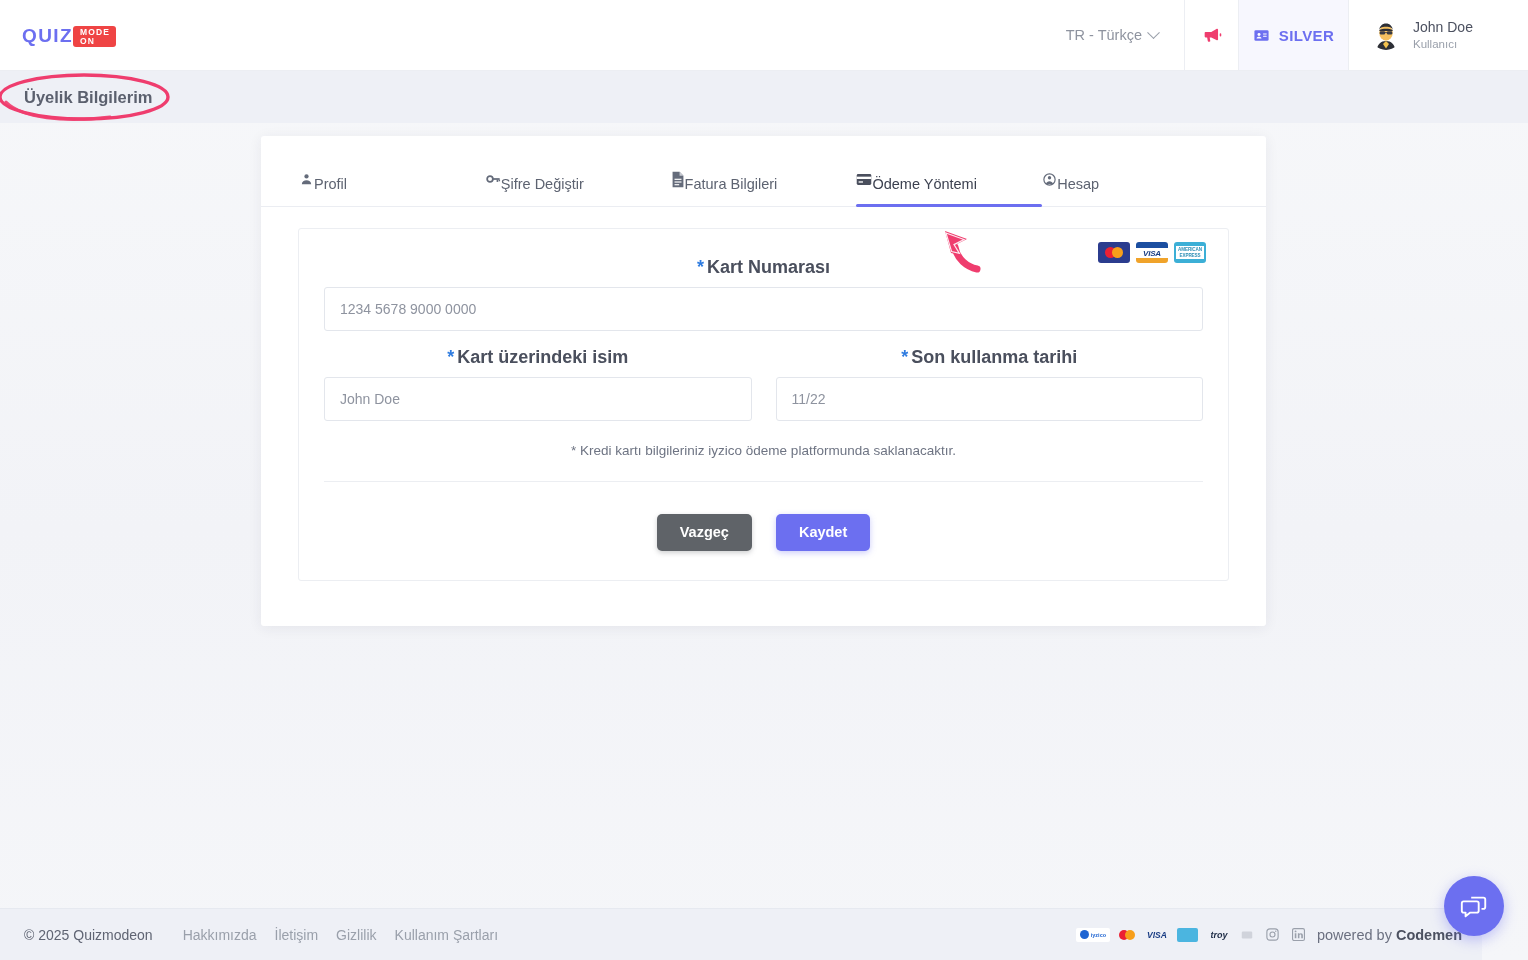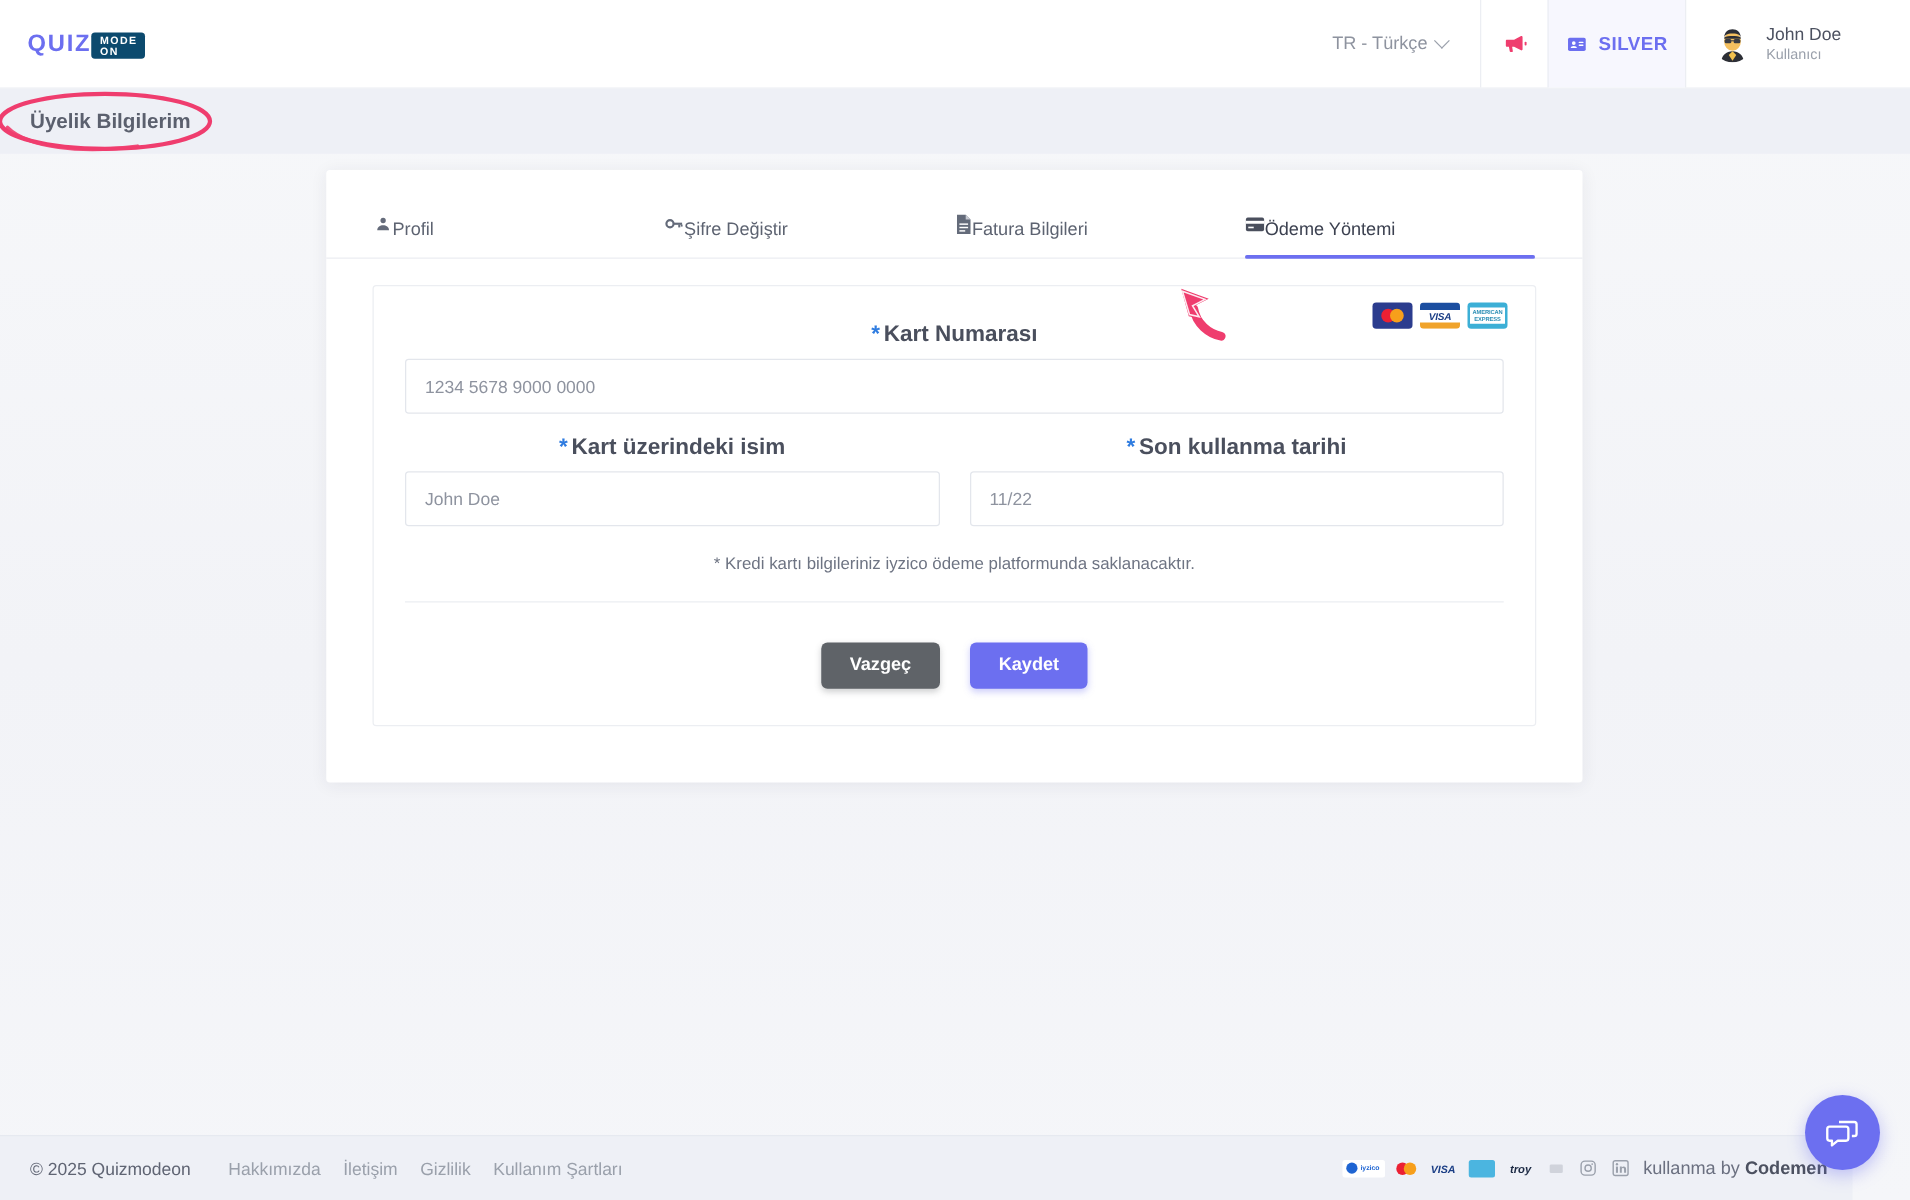--- a/index.html
+++ b/index.html
@@ -32,21 +32,21 @@
     display: flex; flex-direction: row; align-items: center;
     justify-content: center;
     margin-left: 34px; width: 70px;
   }
   .logo-quiz {
     font-size: 19px; font-weight: bold; letter-spacing: 1.4px;
     color: #6c6ff0; line-height: 1;
   }
   .logo-badge {
     margin-top: 3px;
-    background: #0c4a6e; color: #fff;
+    background: #ef4444; color: #fff;
     font-size: 8.5px; font-weight: bold; letter-spacing: 1.1px;
     padding: 2px 6px 2px 7px; border-radius: 3px; line-height: 1;
   }
   .header-spacer { flex: 1; }
   .hdr-lang {
     display: flex; align-items: center; gap: 7px;
     padding: 0 26px; color: #8e939f; font-size: 14.5px;
     height: 100%;
   }
   .chev { width: 9px; height: 9px; border-right: 1.6px solid #9aa0ab; border-bottom: 1.6px solid #9aa0ab; transform: rotate(45deg) translate(-2px,-2px); }
@@ -308,20 +308,30 @@
         <span class="ico">
           <svg width="16" height="13" viewBox="0 0 22 17" fill="#4a4f5d">
               <rect x="1" y="1" width="20" height="15" rx="2"></rect>
               <rect x="1" y="4.6" width="20" height="3.2" fill="#fff"></rect>
               <rect x="3.6" y="11" width="6" height="1.8" fill="#fff"></rect>
             </svg>
         </span>
         <span class="lbl">Ödeme Yöntemi</span>
       </div>
 
+      <div class="tab">
+        <span class="ico">
+          <svg width="15" height="15" viewBox="0 0 24 24" fill="none" stroke="#646b7a" stroke-width="1.9">
+              <circle cx="12" cy="12" r="9"></circle>
+              <circle cx="12" cy="9.2" r="2.7" fill="#646b7a" stroke="none"></circle>
+              <path d="M6.3 19c.8-3 3-4.4 5.7-4.4s4.9 1.4 5.7 4.4" fill="#646b7a" stroke="none"></path>
+            </svg>
+        </span>
+        <span class="lbl">Hesap</span>
+      </div>
     </div>
 
     <div class="panel">
 
       <div class="cardlogos">
         <div class="clogo clogo-mc">
           <span class="mc-c1"></span>
             <span class="mc-c2"></span>
         </div>
         <div class="clogo clogo-visa">
@@ -412,21 +422,21 @@
           <circle cx="17.2" cy="6.8" r="1.1" fill="#9aa0ab" stroke="none"></circle>
       </svg>
       <svg class="soc" viewBox="0 0 24 24" fill="#9aa0ab">
         <rect x="2.5" y="2.5" width="19" height="19" rx="2.5" fill="none" stroke="#9aa0ab" stroke-width="1.8"></rect>
         <rect x="6" y="10" width="2.6" height="8"></rect>
           <circle cx="7.3" cy="7" r="1.5"></circle>
         <path d="M11 18v-8h2.5v1.1c.5-.8 1.4-1.3 2.5-1.3 1.9 0 3 1.2 3 3.4V18h-2.6v-4.3c0-1.1-.4-1.8-1.4-1.8s-1.5.7-1.5 1.8V18z"></path>
       </svg>
 
       <span class="powered">
-        <span>kullanma by </span><b>Codemen</b>
+        <span>powered by </span><b>Codemen</b>
       </span>
     </div>
   </div>
 
   <div class="chat-fab">
     <svg width="30" height="30" viewBox="0 0 32 32" fill="none" stroke="#fff" stroke-width="2" stroke-linejoin="round">
       <path d="M13 7h13a2 2 0 0 1 2 2v8a2 2 0 0 1-2 2h-2"></path>
       <path d="M5 11h14a2 2 0 0 1 2 2v8a2 2 0 0 1-2 2h-7l-5 4v-4H5a2 2 0 0 1-2-2v-8a2 2 0 0 1 2-2z"></path>
     </svg>
   </div>

